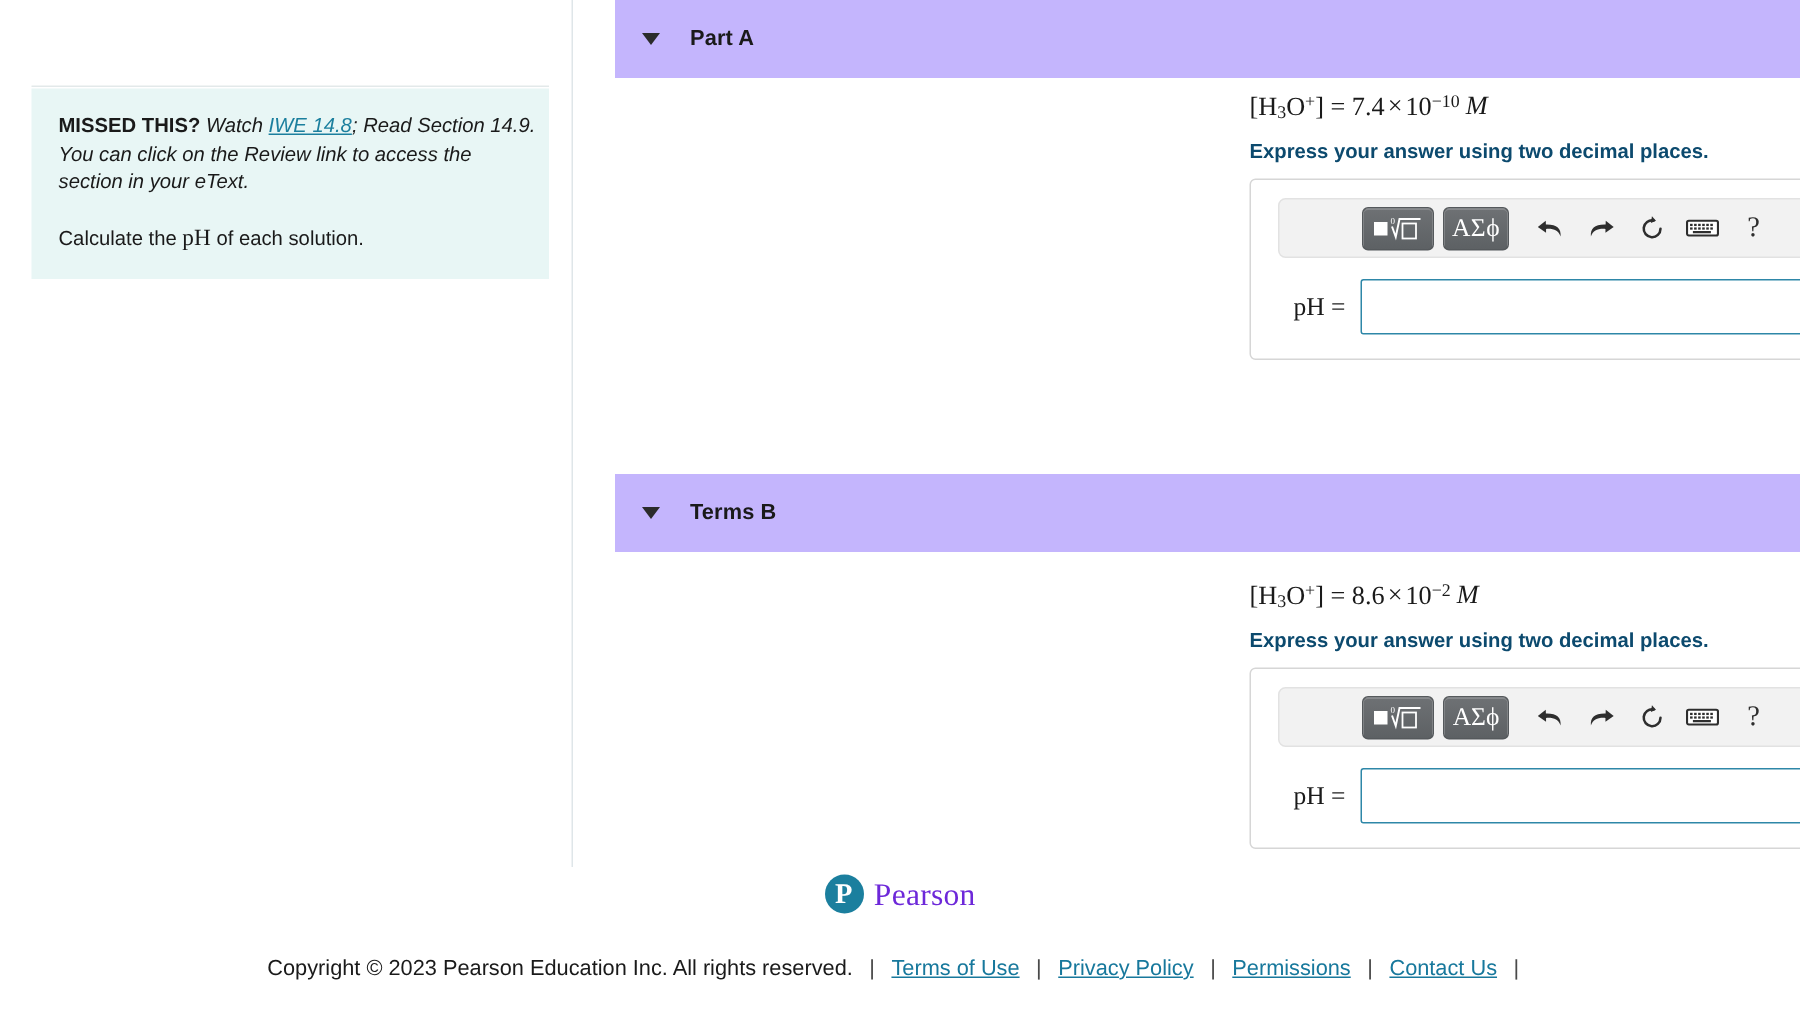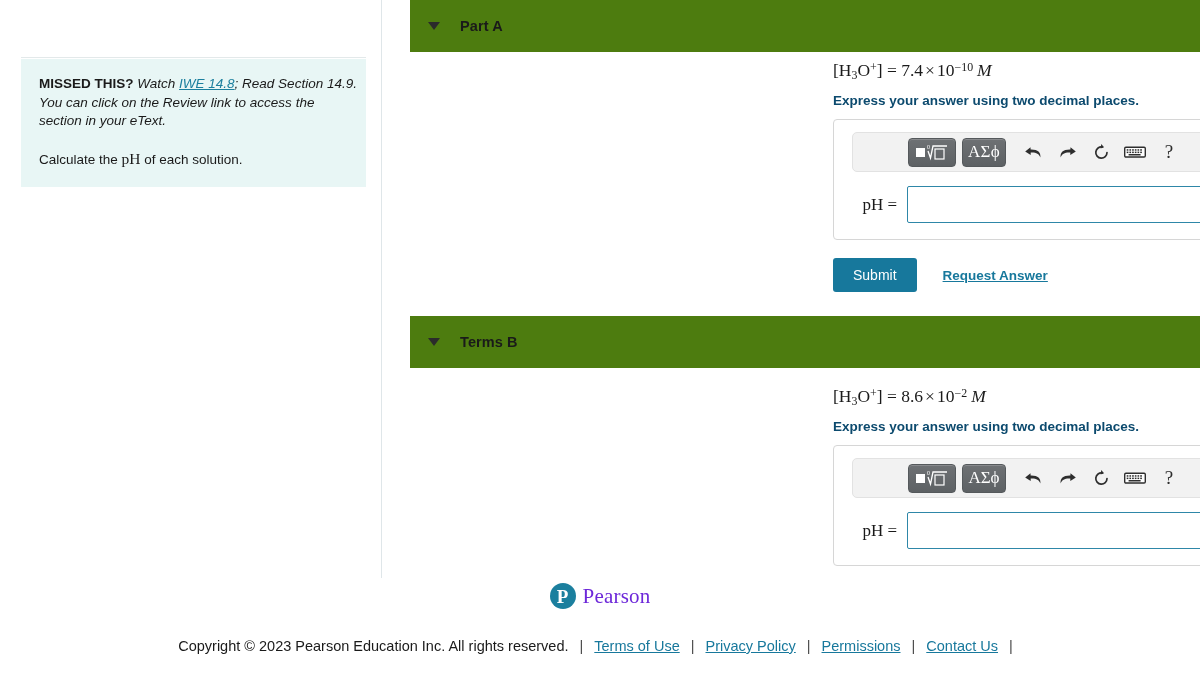--- a/index.html
+++ b/index.html
@@ -76,21 +76,21 @@
     left: 382px; top: 0;
     width: 818px;
     height: 578px;
   }
 
   .part-header {
     position: absolute;
     left: 28px;
     width: 790px;
     height: 52px;
-    background: #4d7c0f;
+    background: #c4b5fd;
     display: flex;
     align-items: center;
   }
   .caret {
     width: 0; height: 0;
     margin-left: 18px;
     border-left: 6.5px solid transparent;
     border-right: 6.5px solid transparent;
     border-top: 8px solid #2b2b2b;
     cursor: pointer;
@@ -360,24 +360,20 @@
         </svg>
       </div>
       <div class="tb-icon" id="tb-help">?</div>
     </div>
     <div class="input-row">
       <div class="ph-label">pH =</div>
       <input class="answer-input" type="text" value="" placeholder="" style="">
     </div>
   </div>
 
-  <div class="submit-row" style="top:258px;">
-    <button id="submit-button">Submit</button>
-    <a id="request-answer-link">Request Answer</a>
-  </div>
 
   <div class="part-header" style="top:316px;">
     <div class="caret"></div>
     <div class="part-title">Terms B</div>
   </div>
 
   <div class="formula" style="top:386px;"><span>[H</span><sub>3</sub><span>O</span><sup>+</sup><span>]</span><span>&nbsp;</span><span>=</span><span>&nbsp;</span><span>8.6</span><span class="times">×</span><span>10</span><sup>−2</sup><span class="mvar">M</span></div>
 
   <div class="instruction" style="top:419px;">Express your answer using two decimal places.</div>
 

